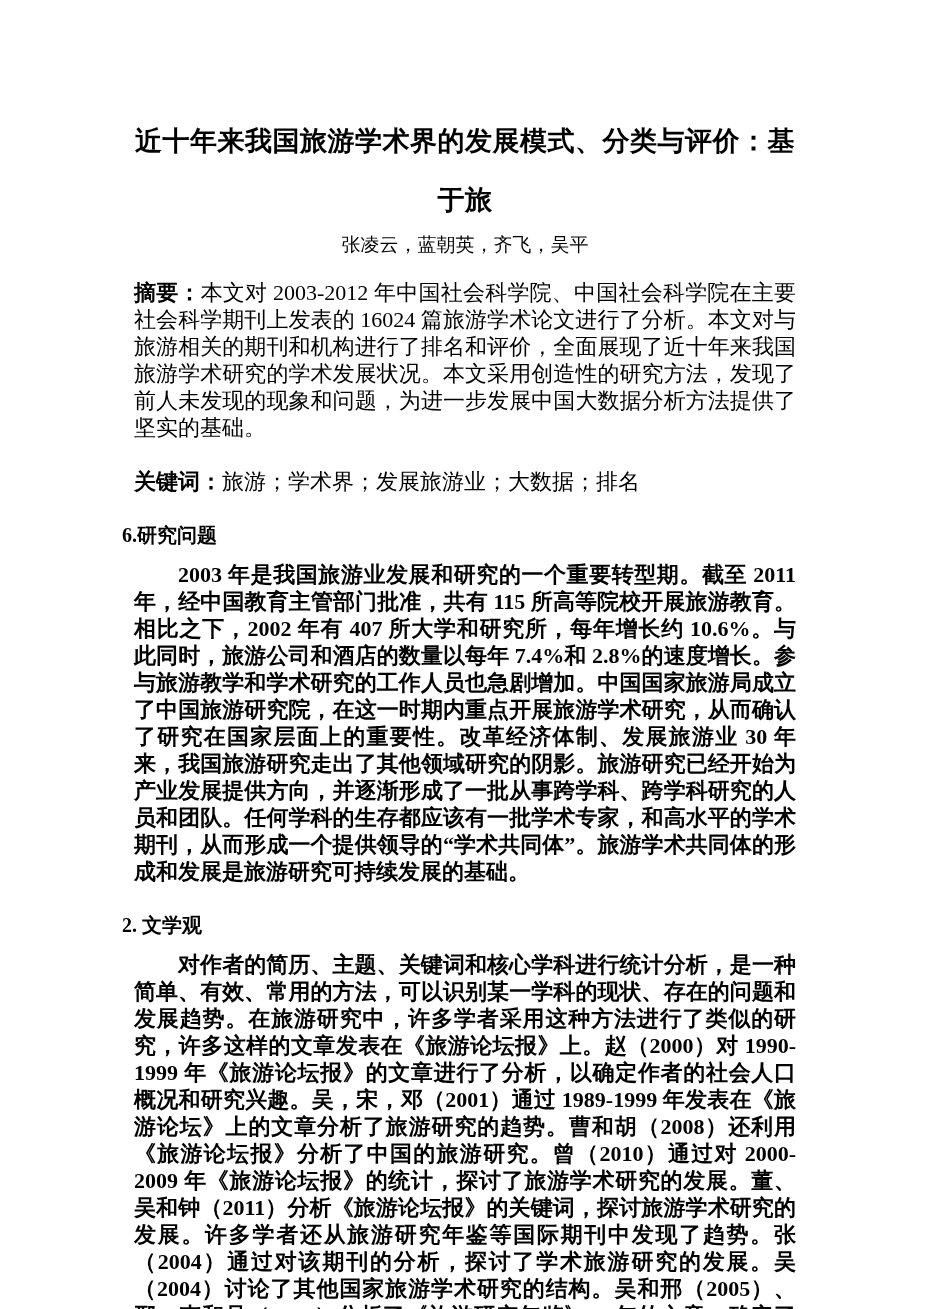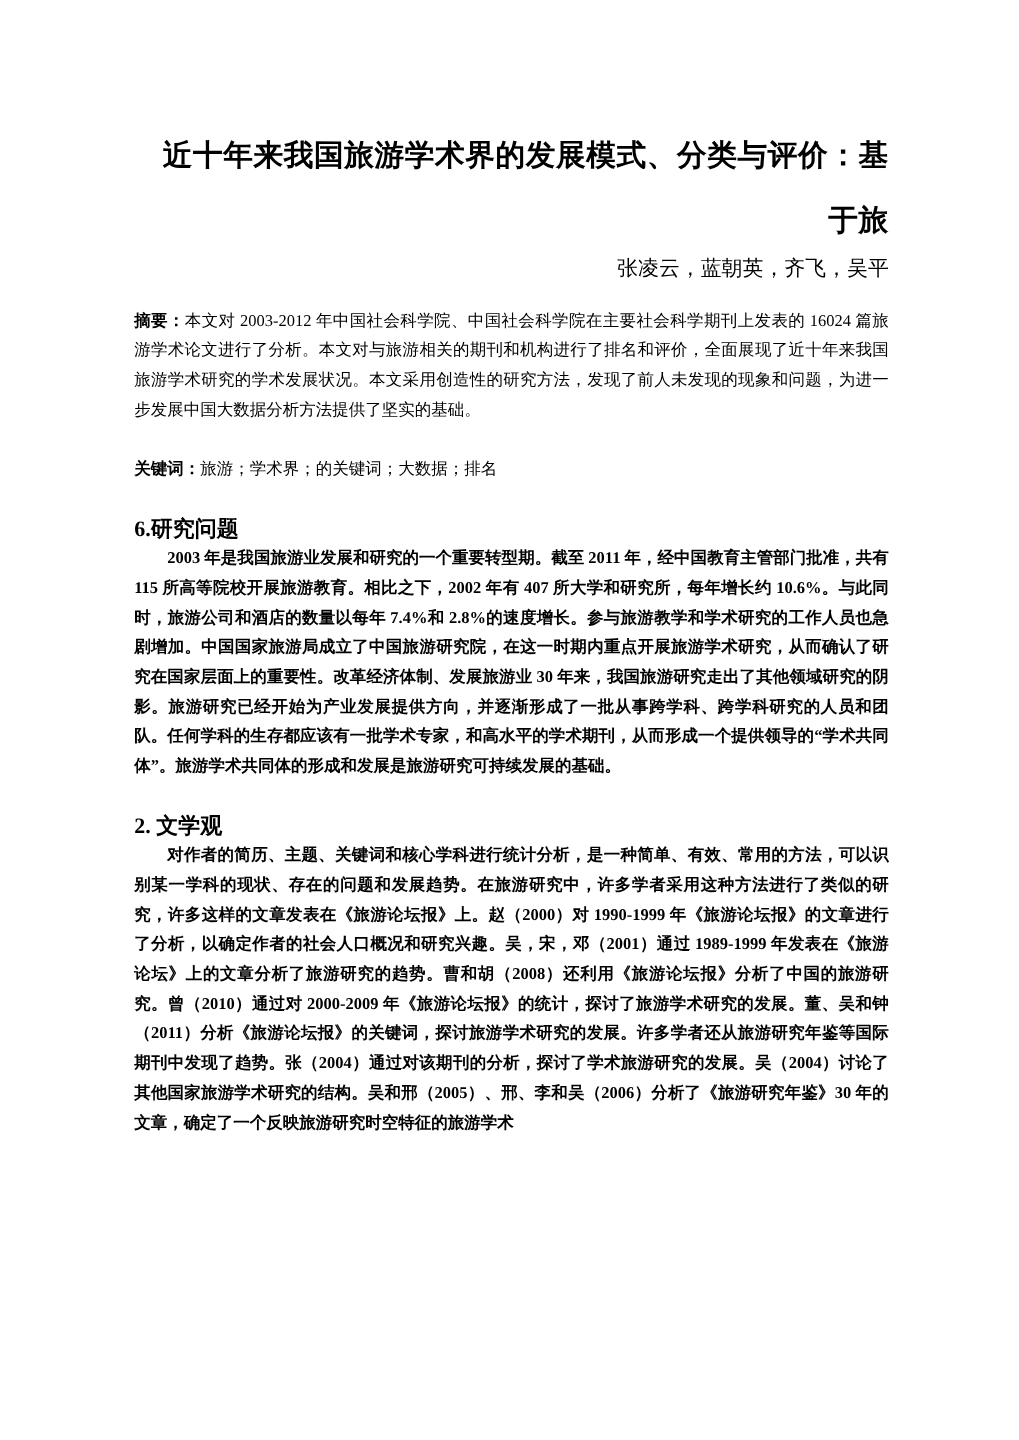--- a/index.html
+++ b/index.html
@@ -18,36 +18,36 @@
     box-sizing: border-box;
     width: 926px;
     height: 1309px;
     padding: 112px 118px 0 122px;
     background: #ffffff;
   }
   .title {
     margin: 0;
     font-size: 27px;
     font-weight: bold;
-    text-align: right;
+    text-align: center;
     line-height: 59px;
     letter-spacing: 0.5px;
   }
   .title-line {
     display: block;
   }
   .authors {
-    text-align: right;
+    text-align: center;
     font-size: 19px;
     line-height: 27px;
     margin-top: 1px;
   }
   .para {
-    margin: 0;
-    font-size: 15px;
+    margin: 12px;
+    font-size: 22px;
     line-height: 27px;
     text-align: justify;
   }
   .abstract {
     margin-top: 21px;
   }
   .keywords {
     margin-top: 27px;
   }
   .section-heading {
@@ -73,21 +73,21 @@
     <span class="title-line">近十年来我国旅游学术界的发展模式、分类与评价：基于旅</span>
   </h1>
 
   <div class="authors">张凌云，蓝朝英，齐飞，吴平</div>
 
   <p class="para abstract">
     <b class="run-in">摘要：</b><span>本文对 2003-2012 年中国社会科学院、中国社会科学院在主要社会科学期刊上发表的 16024 篇旅游学术论文进行了分析。本文对与旅游相关的期刊和机构进行了排名和评价，全面展现了近十年来我国旅游学术研究的学术发展状况。本文采用创造性的研究方法，发现了前人未发现的现象和问题，为进一步发展中国大数据分析方法提供了坚实的基础。</span>
   </p>
 
   <p class="para keywords">
-    <b class="run-in">关键词：</b><span>旅游；学术界；的关键词；大数据；排名</span>
+    <b class="run-in">关键词：</b><span>旅游；学术界；发展旅游业；大数据；排名</span>
   </p>
 
   <h2 class="section-heading">6.研究问题</h2>
 
   <p class="para indent">2003 年是我国旅游业发展和研究的一个重要转型期。截至 2011 年，经中国教育主管部门批准，共有 115 所高等院校开展旅游教育。相比之下，2002 年有 407 所大学和研究所，每年增长约 10.6%。与此同时，旅游公司和酒店的数量以每年 7.4%和 2.8%的速度增长。参与旅游教学和学术研究的工作人员也急剧增加。中国国家旅游局成立了中国旅游研究院，在这一时期内重点开展旅游学术研究，从而确认了研究在国家层面上的重要性。改革经济体制、发展旅游业 30 年来，我国旅游研究走出了其他领域研究的阴影。旅游研究已经开始为产业发展提供方向，并逐渐形成了一批从事跨学科、跨学科研究的人员和团队。任何学科的生存都应该有一批学术专家，和高水平的学术期刊，从而形成一个提供领导的“学术共同体”。旅游学术共同体的形成和发展是旅游研究可持续发展的基础。</p>
 
 
   <h2 class="section-heading">2. 文学观</h2>
 
   <p class="para indent">对作者的简历、主题、关键词和核心学科进行统计分析，是一种简单、有效、常用的方法，可以识别某一学科的现状、存在的问题和发展趋势。在旅游研究中，许多学者采用这种方法进行了类似的研究，许多这样的文章发表在《旅游论坛报》上。赵（2000）对 1990-1999 年《旅游论坛报》的文章进行了分析，以确定作者的社会人口概况和研究兴趣。吴，宋，邓（2001）通过 1989-1999 年发表在《旅游论坛》上的文章分析了旅游研究的趋势。曹和胡（2008）还利用《旅游论坛报》分析了中国的旅游研究。曾（2010）通过对 2000-2009 年《旅游论坛报》的统计，探讨了旅游学术研究的发展。董、吴和钟（2011）分析《旅游论坛报》的关键词，探讨旅游学术研究的发展。许多学者还从旅游研究年鉴等国际期刊中发现了趋势。张（2004）通过对该期刊的分析，探讨了学术旅游研究的发展。吴（2004）讨论了其他国家旅游学术研究的结构。吴和邢（2005）、邢、李和吴（2006）分析了《旅游研究年鉴》30 年的文章，确定了一个反映旅游研究时空特征的旅游学术</p>

